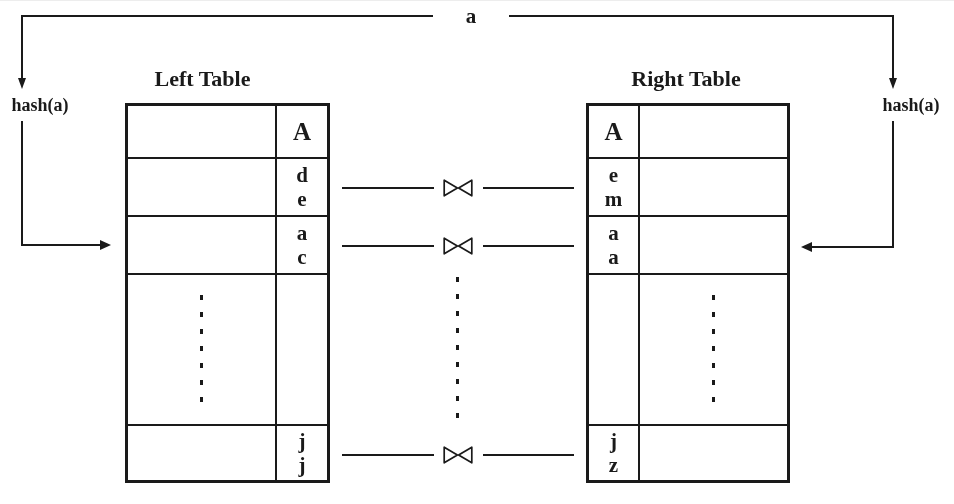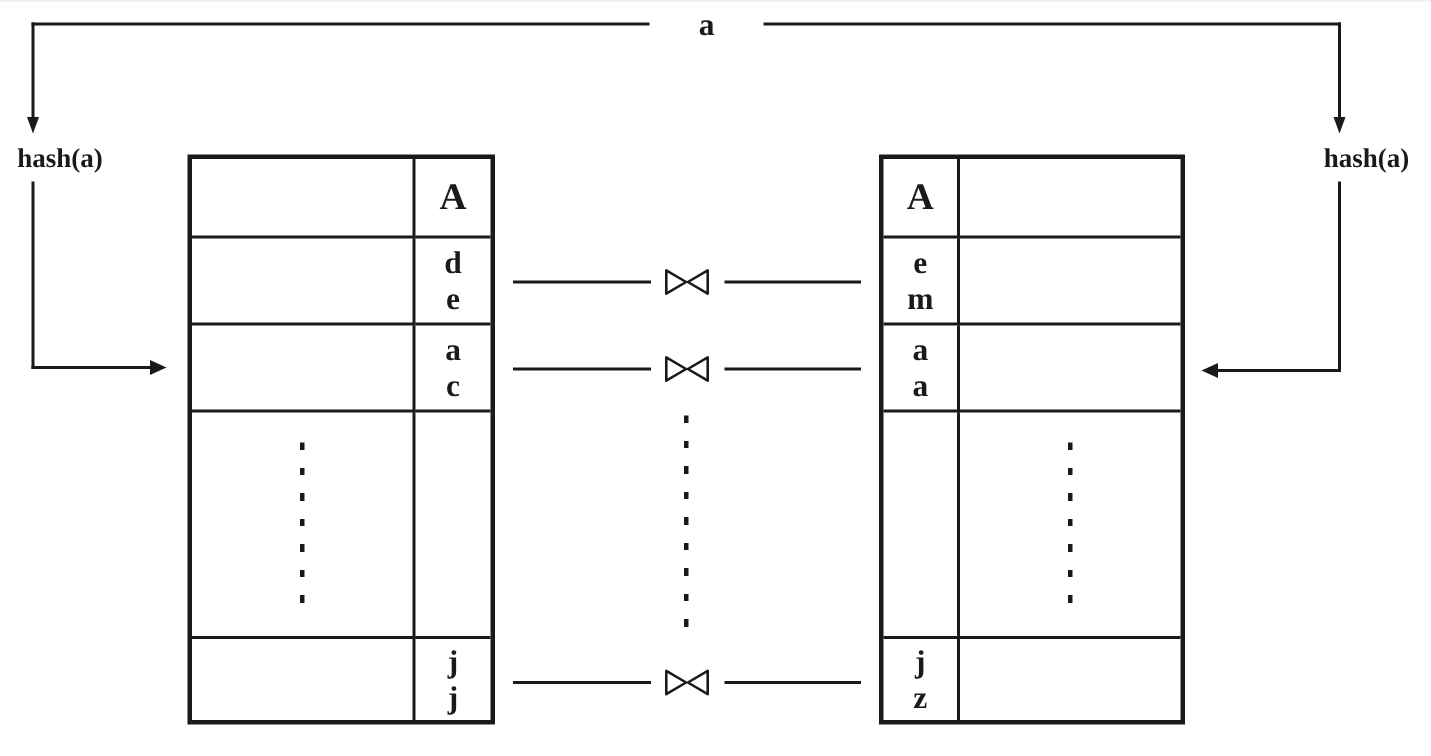--- a/index.html
+++ b/index.html
@@ -62,20 +62,22 @@
   <div class="hl" style="left:21px;top:244px;width:80px;"></div>
   <div class="arr arr-right" style="left:100px;top:240px;"></div>
 
   <div class="vl" style="left:892px;top:15px;height:64px;"></div>
   <div class="arr arr-down" style="left:889px;top:78px;"></div>
   <div class="lbl hash-label hash-right">hash(a)</div>
   <div class="vl" style="left:892px;top:121px;height:126px;"></div>
   <div class="hl" style="left:812px;top:246px;width:82px;"></div>
   <div class="arr arr-left" style="left:801px;top:242px;"></div>
 
+  <div class="lbl title title-left">Left Table</div>
+  <div class="lbl title title-right">Right Table</div>
 
   <div class="dtable left">
     <div class="cell bb brd"></div>
     <div class="cell bb">
         <span class="cell-text hdr-text">A</span>
       </div>
     <div class="cell bb brd"></div>
     <div class="cell bb">
         <span class="cell-text">d
 e</span>

